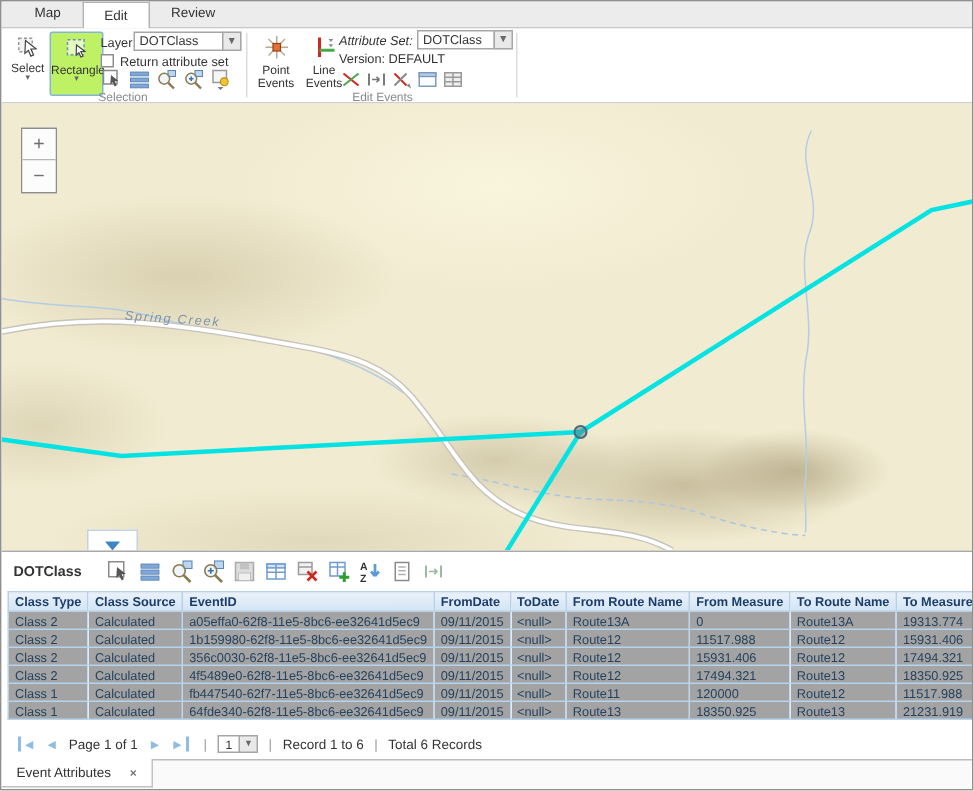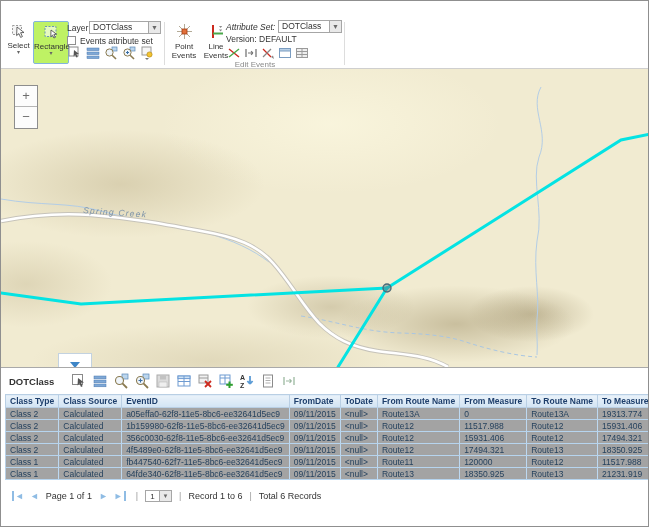--- a/index.html
+++ b/index.html
@@ -69,20 +69,25 @@
   
   .btabs { position:absolute; left:0; top:505px; width:100%; height:22px; background:#fafafa; border-top:1px solid #bcbcbc; }
   .btab { position:absolute; left:0; top:-1px; height:19px; padding:4px 10px 0 10px; background:#fff; border-right:1px solid #c2c2c2; border-bottom:1px solid #c2c2c2; font-size:9px; color:#333; }
   .btab .x { color:#777; font-weight:bold; margin-left:10px; font-size:8px; }
 </style>
 </head>
 <body>
 
 <div id="win">
 
+  <div class="tabbar">
+    <div class="rtab" style="margin-left:8px">Map</div>
+    <div class="rtab active">Edit</div>
+    <div class="rtab">Review</div>
+  </div>
 
   <div class="ribbon">
 
     <div class="bigbtn" style="left:4px; width:27px;">
       <span class="ico">
         <svg width="16" height="16" viewBox="0 0 16 16">
             <rect x="1.5" y="2.5" width="9" height="9" fill="#f4f4f4" stroke="#9a9a9a" stroke-dasharray="2,1.5"></rect>
             <path d="M6,4 L13,9.5 L9.6,9.7 L11.4,13.6 L9.6,14.4 L7.9,10.6 L5.6,12.6 Z" fill="#fff" stroke="#444" stroke-width="0.8"></path>
           </svg>
       </span>
@@ -99,21 +104,21 @@
       </span>
       <span>Rectangle</span>
       <div class="caret">▾</div>
     </div>
 
     <div class="rlabel" style="left:66px; top:4px;">Layer:</div>
     <div class="dropbox" style="left:88px; top:2px; width:60px;">DOTClass</div>
     <div class="droparrow" style="left:147px; top:2px;">▼</div>
 
     <div class="cbx" style="left:66px; top:17px;"></div>
-    <div class="rlabel" style="left:79px; top:17px;">Events attribute set</div>
+    <div class="rlabel" style="left:79px; top:17px;">Return attribute set</div>
 
     <div class="irow" style="left:67px; top:27px;">
       <span>
           <svg width="14" height="14" viewBox="0 0 14 14">
             <rect x="1" y="1" width="9" height="9" fill="#fff" stroke="#8a8a8a"></rect>
             <path d="M6,4 L11,8 L8.5,8.2 L9.8,11 L8.4,11.6 L7.2,8.9 L5.5,10.4 Z" fill="#555"></path>
           </svg>
         </span>
       <span>
           <svg width="14" height="14" viewBox="0 0 14 14">
@@ -138,20 +143,21 @@
           </svg>
         </span>
       <span>
           <svg width="14" height="14" viewBox="0 0 14 14">
             <rect x="2" y="1" width="9" height="8" fill="#f6f6f6" stroke="#9a9a9a"></rect>
             <circle cx="9.5" cy="8.5" r="2.6" fill="#f4c430" stroke="#b38b1d" stroke-width="0.7"></circle>
             <path d="M5,12 l2,2 2,-2 z" fill="#777"></path>
           </svg>
         </span>
     </div>
+    <div class="grp-label" style="left:0; width:162px;">Selection</div>
     <div class="grp-divider" style="left:163px;"></div>
 
     <div class="bigbtn" style="left:168px; width:30px;">
       <span class="ico">
         <svg width="17" height="17" viewBox="0 0 17 17">
             <g stroke="#b4ab97" stroke-width="1">
               <line x1="8.5" y1="1" x2="8.5" y2="16"></line>
               <line x1="1" y1="8.5" x2="16" y2="8.5"></line>
               <line x1="3" y1="3" x2="14" y2="14"></line>
               <line x1="14" y1="3" x2="3" y2="14"></line>
@@ -429,14 +435,20 @@
       <span class="sep">|</span>
       <span class="pgbox">1</span>
       <span class="pgarr">▼</span>
       <span class="sep">|</span>
       <span>Record 1 to 6</span>
       <span class="sep">|</span>
       <span>Total 6 Records</span>
     </div>
   </div>
 
+  <div class="btabs">
+    <div class="btab">
+      <span>Event Attributes</span>
+      <span class="x">×</span>
+    </div>
+  </div>
 
 </div>
 
 </body></html>

